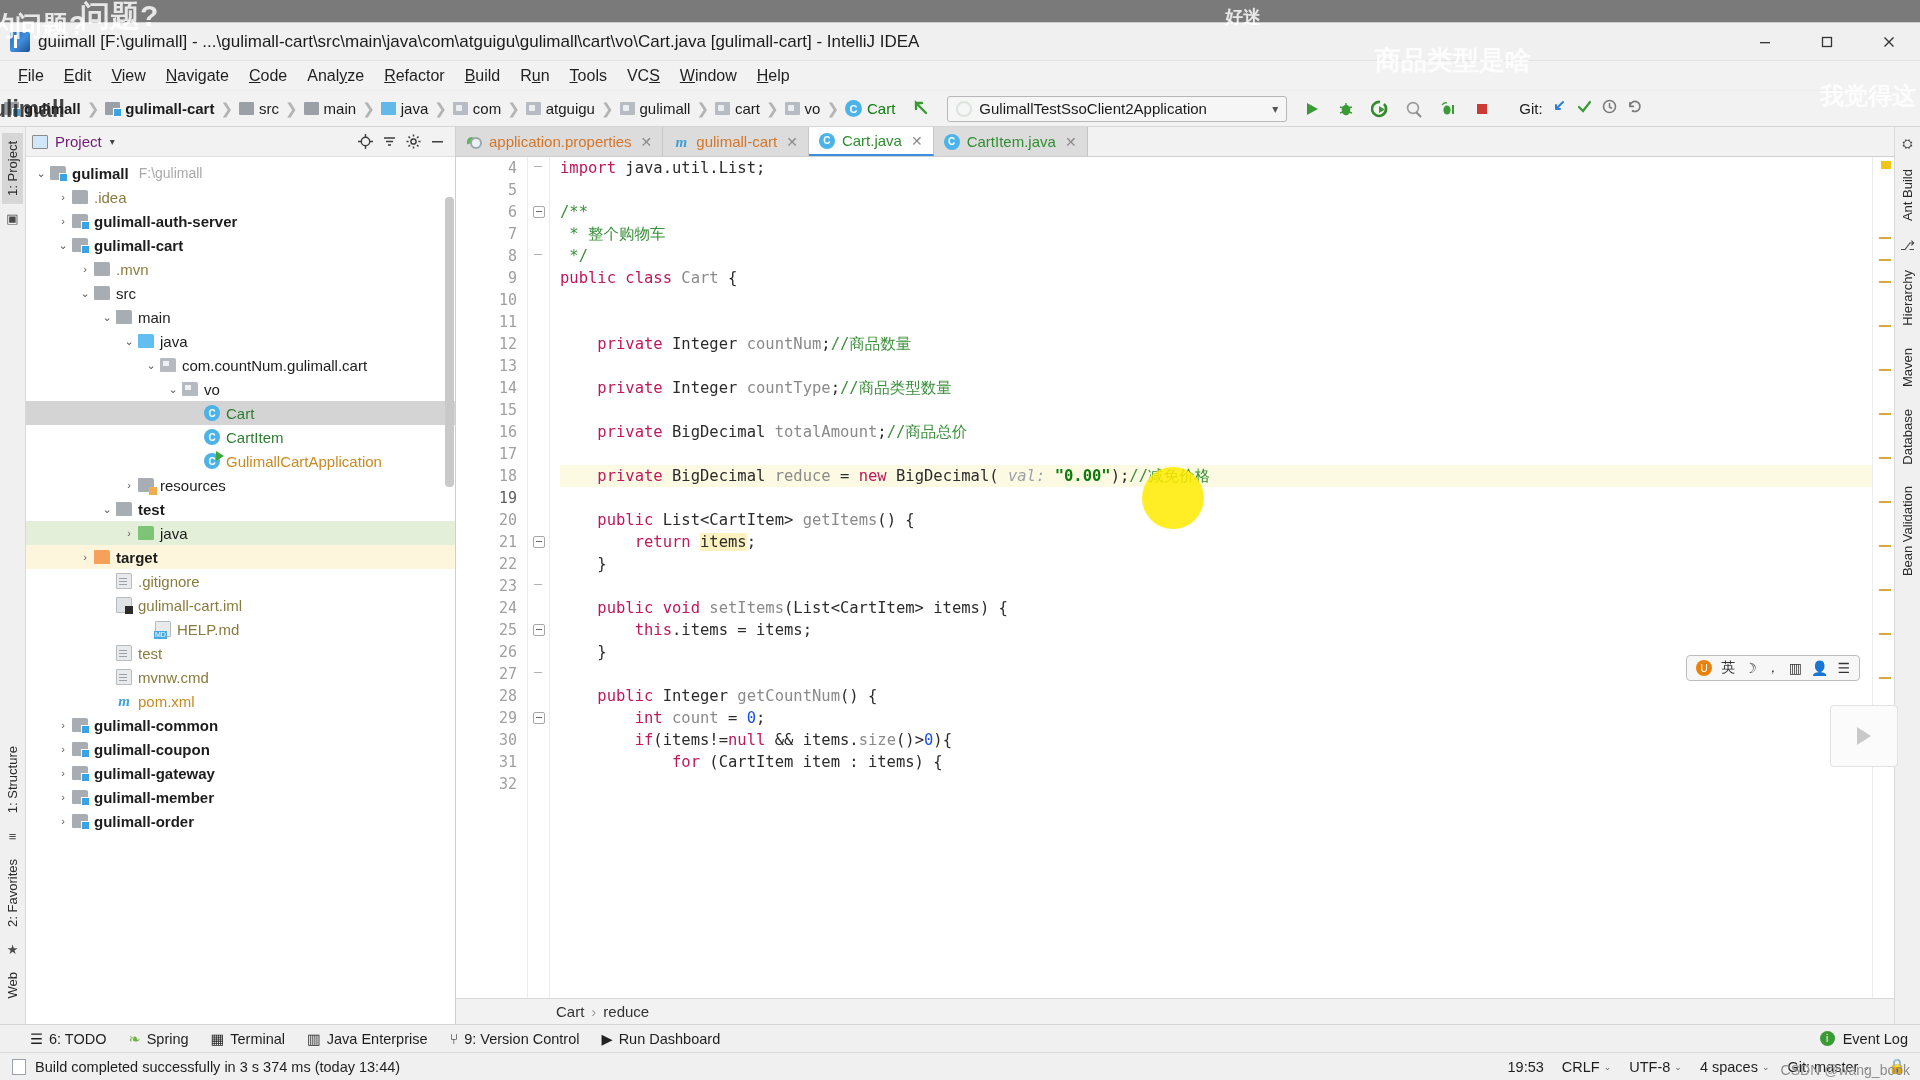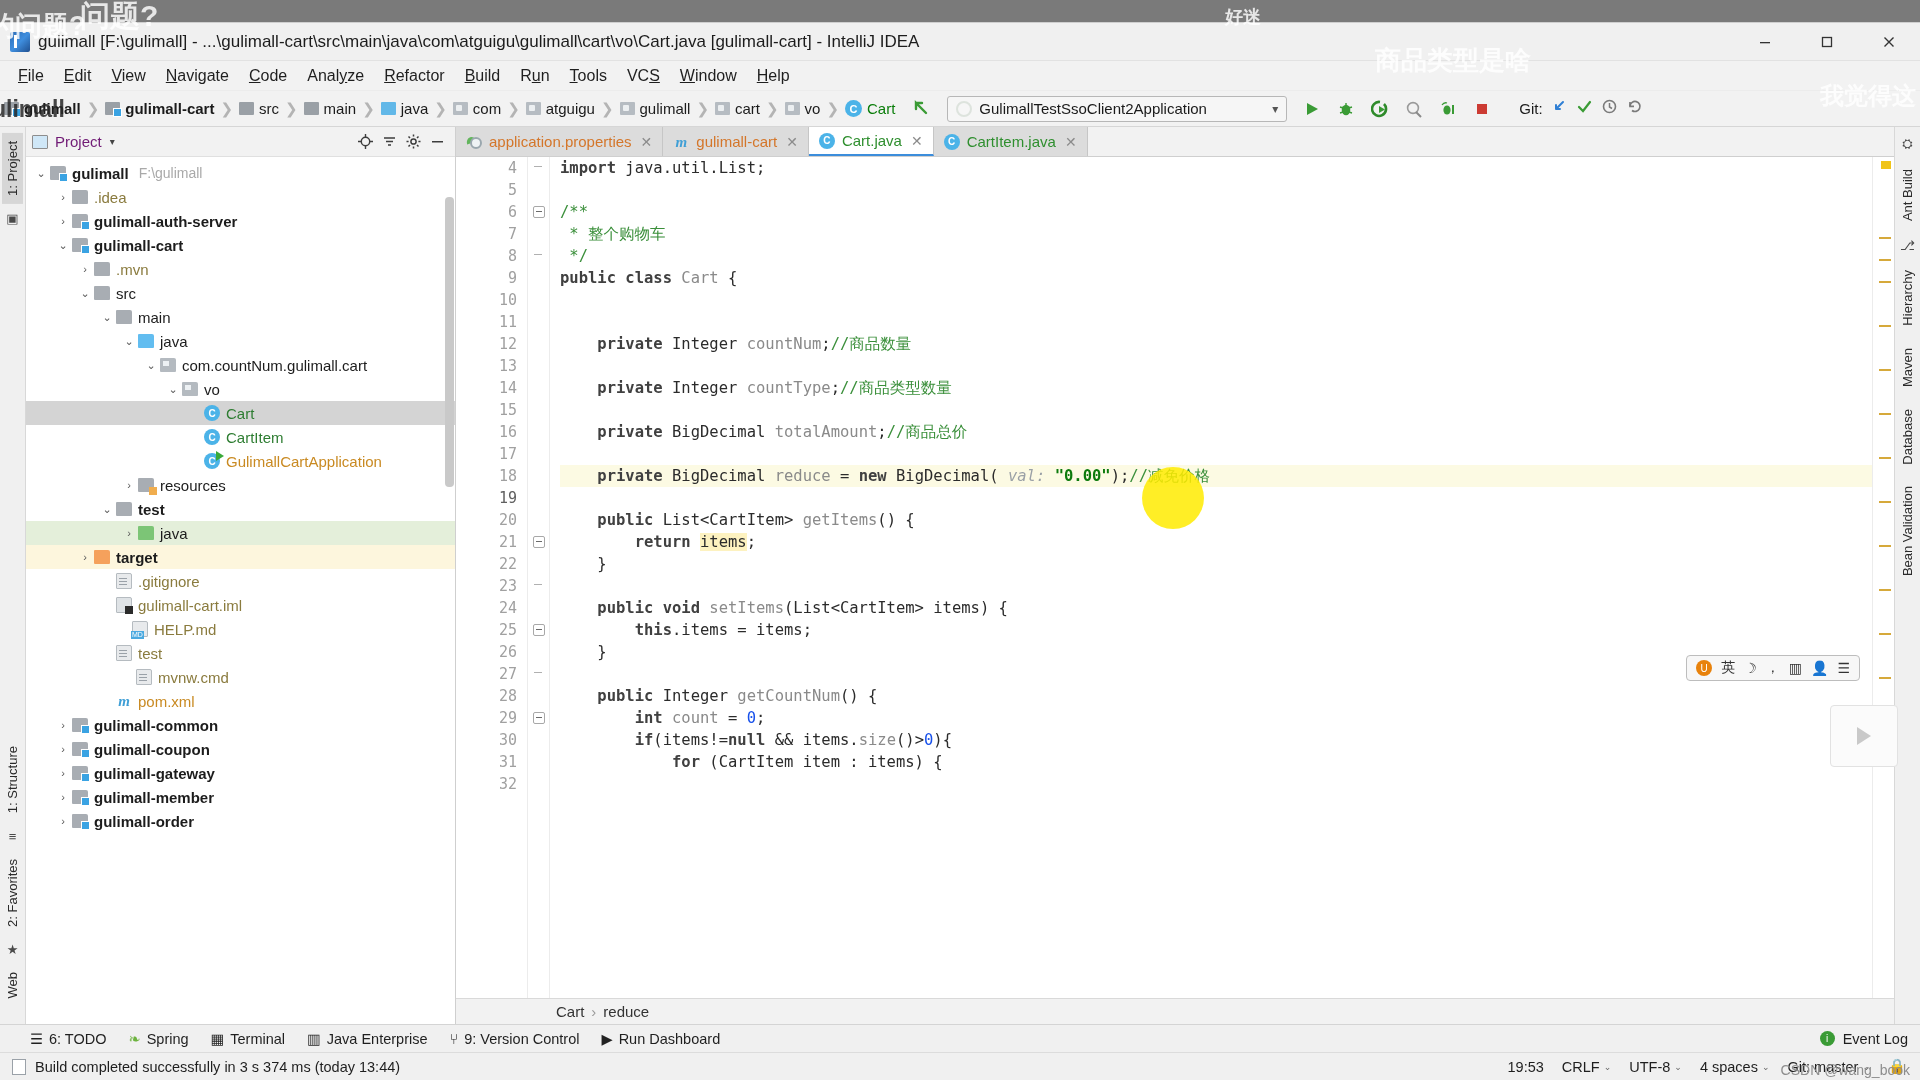--- a/index.html
+++ b/index.html
@@ -302,21 +302,21 @@
   .fold.plain { border: none; }
   .fold.plain::after { background: #b0b0b0; left: 1px; width: 8px; }
 
   .code {
     flex: 1; position: relative; background: #fff; overflow: hidden;
     font-family: "DejaVu Sans Mono", monospace; font-size: 15.5px;
     padding-left: 10px;
   }
   .cline { height: 22px; line-height: 22px; white-space: pre; }
   .cline.hl { background: #fcfae3; }
-  .kw { color: #404040; font-weight: bold; }
+  .kw { color: #be185d; font-weight: normal; }
   .type { color: #8a8a8a; }
   .plain { color: #2b2b2b; }
   .fieldhl { background: #fdf2c0; color: #2b2b2b; }
   .comment { color: #3a8f3a; }
   .str { color: #0c7a0c; font-weight: bold; }
   .param-hint { color: #9aa0a6; font-style: italic; }
   .num { color: #1750eb; }
 
   .caret-hl {
     position: absolute; border-radius: 50%;
@@ -732,31 +732,31 @@
             <div class="trow" style="padding-left: 72px;">
               <span class="twist"></span>
               <span class="ficon file"></span>
               <span class="tlabel olive">.gitignore</span>
             </div>
             <div class="trow" style="padding-left: 72px;">
               <span class="twist"></span>
               <span class="ficon file-iml"></span>
               <span class="tlabel olive">gulimall-cart.iml</span>
             </div>
-            <div class="trow" style="padding-left: 88px;">
+            <div class="trow" style="padding-left: 111px;">
               <span class="twist"></span>
               <span class="ficon file-md"></span>
               <span class="tlabel olive">HELP.md</span>
             </div>
             <div class="trow" style="padding-left: 72px;">
               <span class="twist"></span>
               <span class="ficon file"></span>
               <span class="tlabel olive">test</span>
             </div>
-            <div class="trow" style="padding-left: 92px;">
+            <div class="trow" style="padding-left: 72px;">
               <span class="twist"></span>
               <span class="ficon file"></span>
               <span class="tlabel olive">mvnw.cmd</span>
             </div>
             <div class="trow" style="padding-left: 72px;">
               <span class="twist"></span>
               <span class="mvn-icon">m</span>
               <span class="tlabel orange">pom.xml</span>
             </div>
             <div class="trow" style="padding-left: 28px;">

